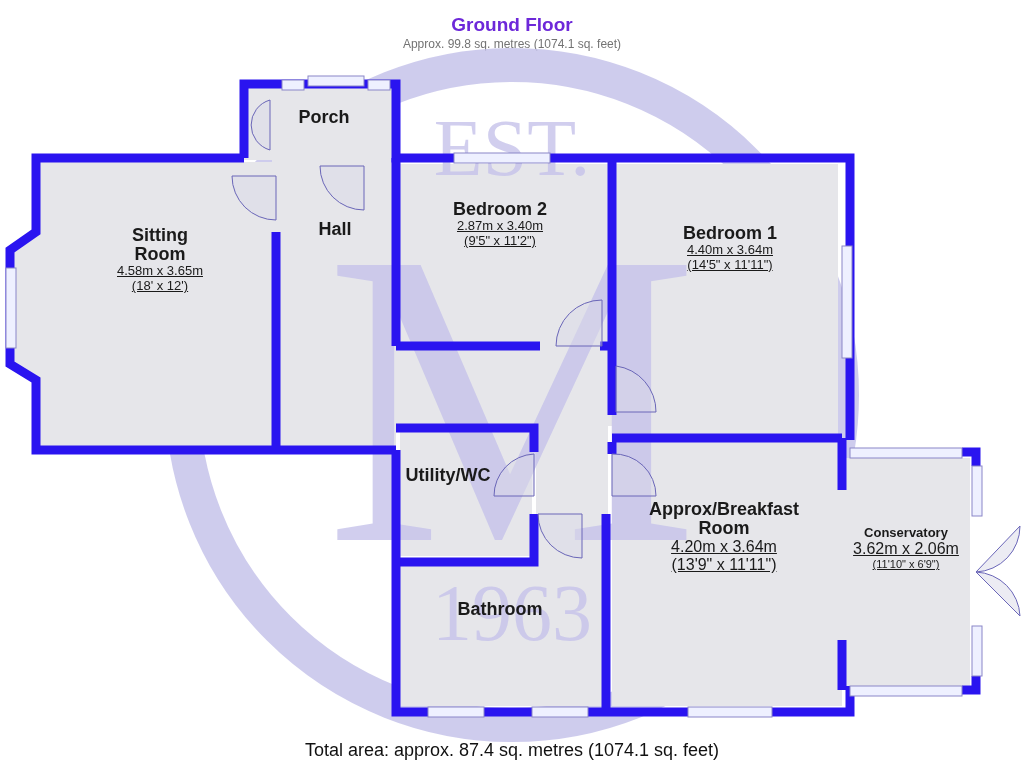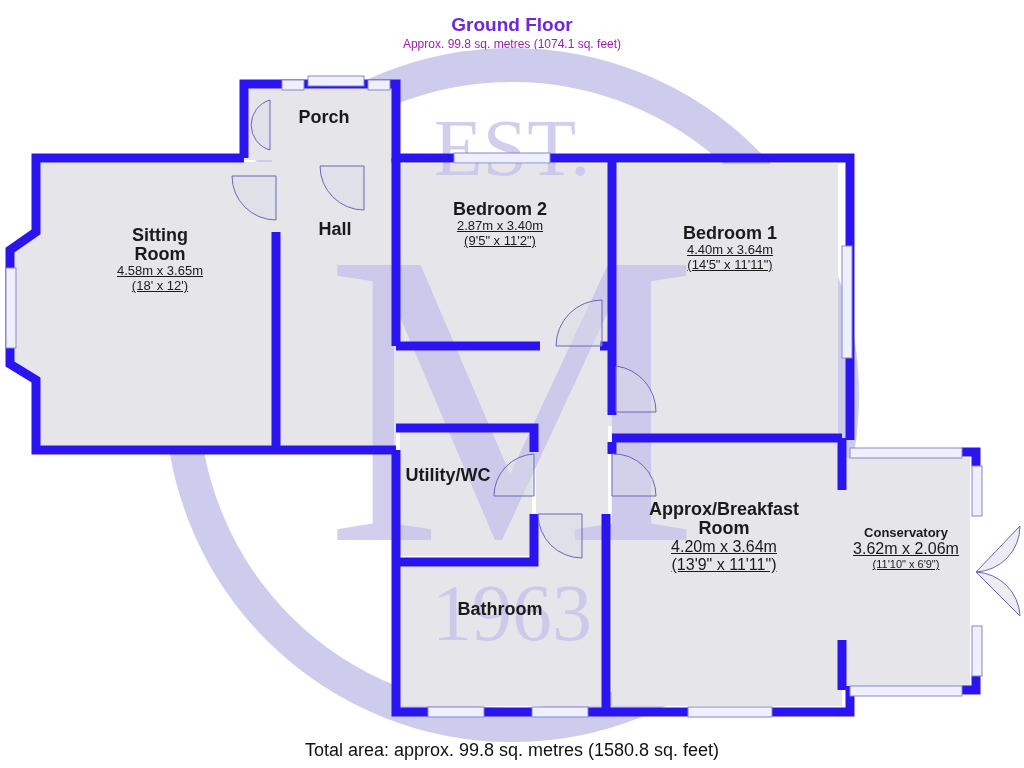--- a/index.html
+++ b/index.html
@@ -1,18 +1,18 @@
 <!DOCTYPE html>
 <html><head>
 <meta charset="utf-8">
 <style>
   html,body{margin:0;padding:0;background:#ffffff;}
   body{width:1024px;height:768px;position:relative;overflow:hidden;font-family:"Liberation Sans",sans-serif;}
   .title{position:absolute;left:0;width:1024px;top:14px;text-align:center;font-weight:bold;font-size:19px;color:#6d28d9;}
-  .subtitle{position:absolute;left:0;width:1024px;top:37px;text-align:center;font-size:12px;color:#a21caf;}
+  .subtitle{position:absolute;left:0;width:1024px;top:37px;text-align:center;font-size:12px;color:#737373;}
   .footer{position:absolute;left:0;width:1024px;top:740px;text-align:center;font-size:18px;color:#111;}
   svg.plan{position:absolute;left:0;top:0;}
   .rl{position:absolute;text-align:center;color:#1a1a1a;line-height:1.05;}
   .rl .n{font-weight:bold;font-size:18px;}
   .rl .d{font-size:13px;line-height:1.15;text-decoration:underline;}
   .rl.small .n{font-size:18px;}
   .rl.small .d{font-size:16px;}
 </style>
 </head>
 <body>
@@ -142,13 +142,13 @@
   <div class="d">4.20m x 3.64m</div>
   <div class="d">(13'9" x 11'11")</div>
 </div>
 
 <div class="rl small" style="left:846px;top:526px;width:120px;">
   <div class="n" style="font-size:13px;">Conservatory</div>
   <div class="d" style="font-size:16px;">3.62m x 2.06m</div>
   <div class="d" style="font-size:11px;">(11'10" x 6'9")</div>
 </div>
 
-<div class="footer">Total area: approx. 99.8 sq. metres (1580.8 sq. feet)</div>
+<div class="footer">Total area: approx. 87.4 sq. metres (1074.1 sq. feet)</div>
 
 </body></html>

